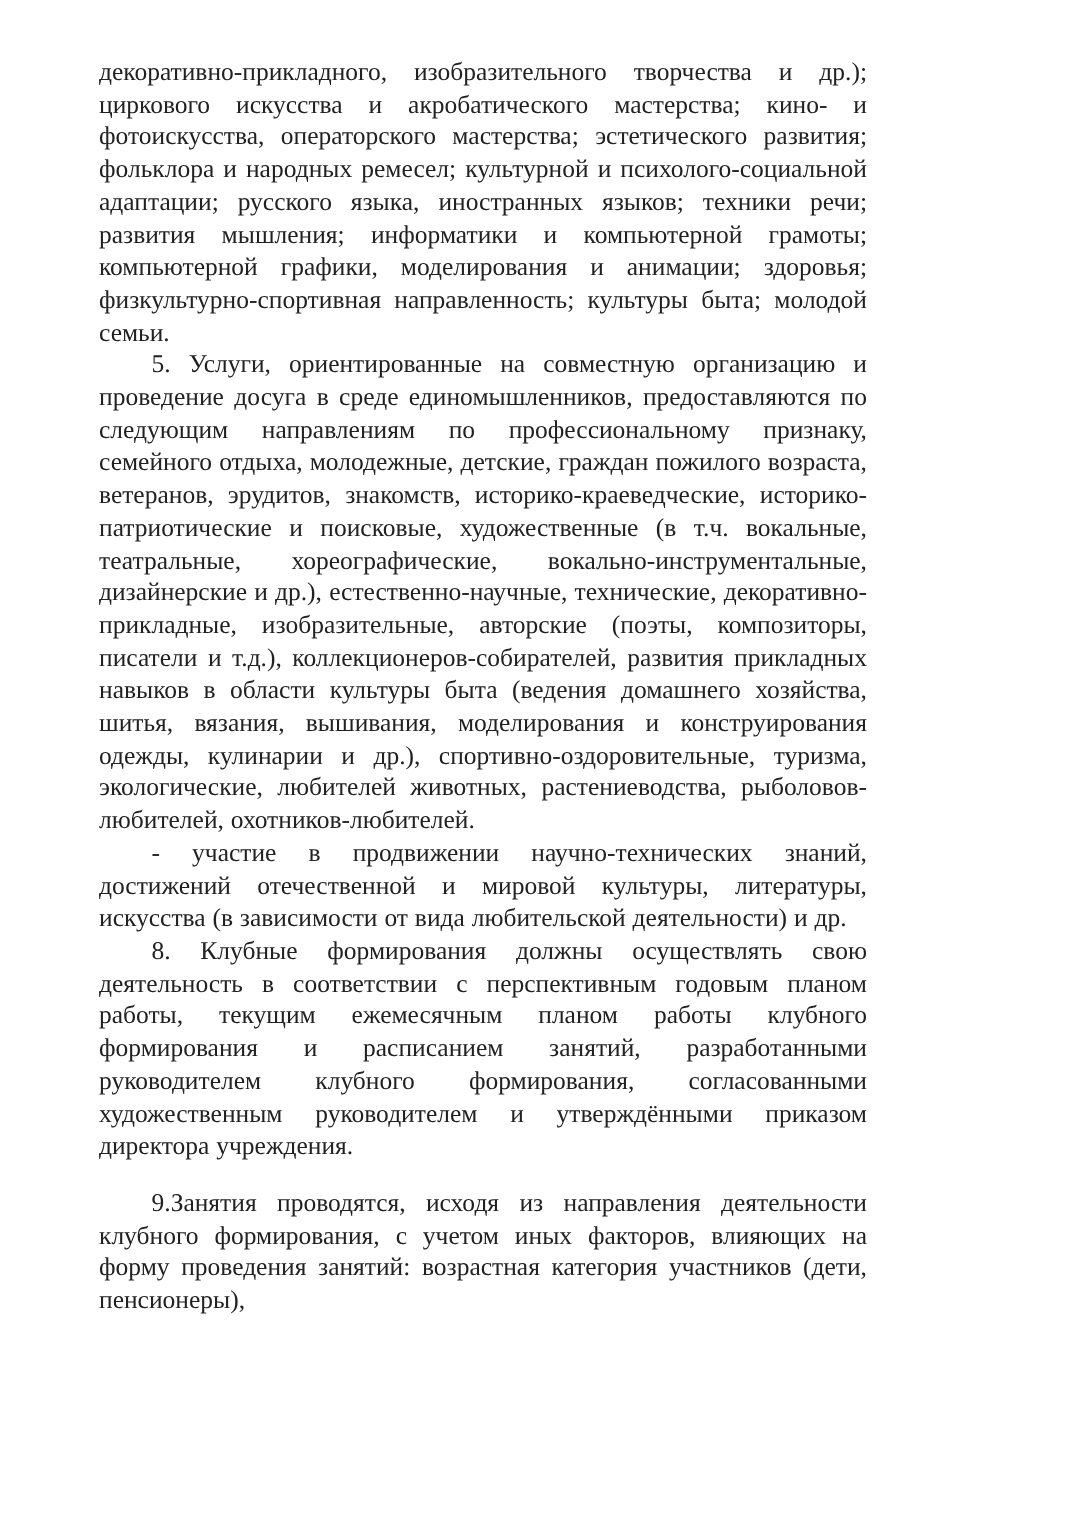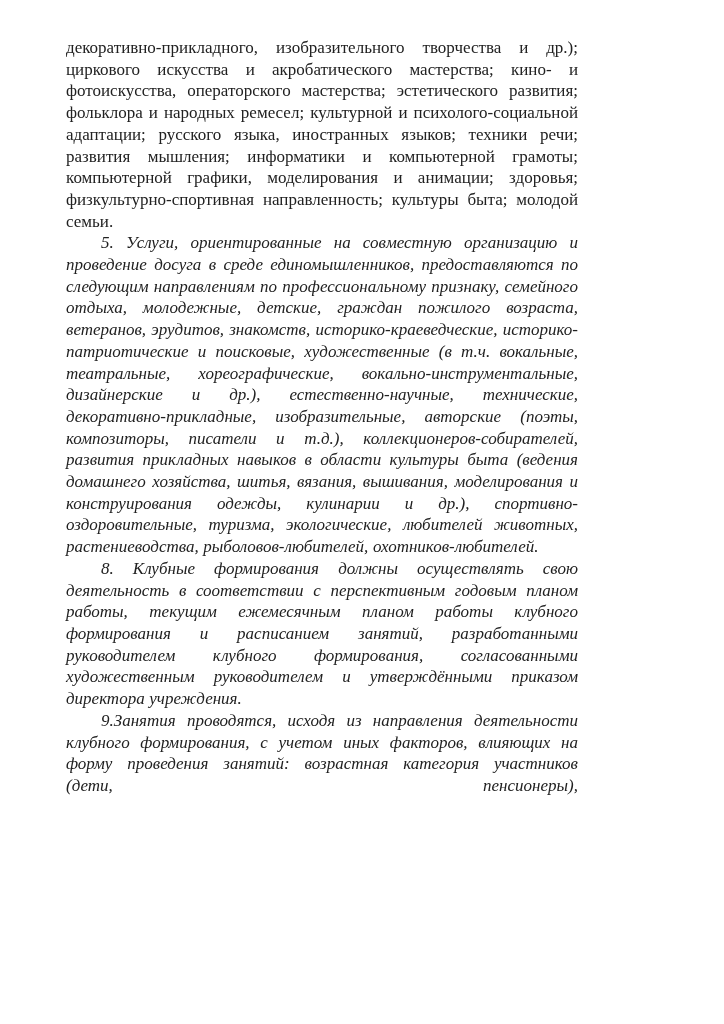--- a/index.html
+++ b/index.html
@@ -20,27 +20,28 @@
     line-height: 21.7px;
     color: #212121;
   }
   .page p {
     margin: 0;
     text-align: justify;
     word-spacing: 0.02em;
   }
   .page p.indented {
     text-indent: 35px;
-    font-style: italic;
   }
   .page p.continued-next-page {
     text-align-last: justify;
+    margin-top: 16px;
   }
 </style>
 </head>
 <body>
 
 <div class="page">
   <p class="">декоративно-прикладного, изобразительного творчества и др.); циркового искусства и акробатического мастерства; кино- и фотоискусства, операторского мастерства; эстетического развития; фольклора и народных ремесел; культурной и психолого-социальной адаптации; русского языка, иностранных языков; техники речи; развития мышления; информатики и компьютерной грамоты; компьютерной графики, моделирования и анимации; здоровья; физкультурно-спортивная направленность; культуры быта; молодой семьи.</p>
   <p class="indented">5. Услуги, ориентированные на совместную организацию и проведение досуга в среде единомышленников, предоставляются по следующим направлениям по профессиональному признаку, семейного отдыха, молодежные, детские, граждан пожилого возраста, ветеранов, эрудитов, знакомств, историко-краеведческие, историко-патриотические и поисковые, художественные (в т.ч. вокальные, театральные, хореографические, вокально-инструментальные, дизайнерские и др.), естественно-научные, технические, декоративно-прикладные, изобразительные, авторские (поэты, композиторы, писатели и т.д.), коллекционеров-собирателей, развития прикладных навыков в области культуры быта (ведения домашнего хозяйства, шитья, вязания, вышивания, моделирования и конструирования одежды, кулинарии и др.), спортивно-оздоровительные, туризма, экологические, любителей животных, растениеводства, рыболовов-любителей, охотников-любителей.</p>
+  <p class="indented">- участие в продвижении научно-технических знаний, достижений отечественной и мировой культуры, литературы, искусства (в зависимости от вида любительской деятельности) и др.</p>
   <p class="indented">8. Клубные формирования должны осуществлять свою деятельность в соответствии с перспективным годовым планом работы, текущим ежемесячным планом работы клубного формирования и расписанием занятий, разработанными руководителем клубного формирования, согласованными художественным руководителем и утверждёнными приказом директора учреждения.</p>
   <p class="indented continued-next-page">9.Занятия проводятся, исходя из направления деятельности клубного формирования, с учетом иных факторов, влияющих на форму проведения занятий: возрастная категория участников (дети, пенсионеры),</p>
 </div>
 
 </body></html>

